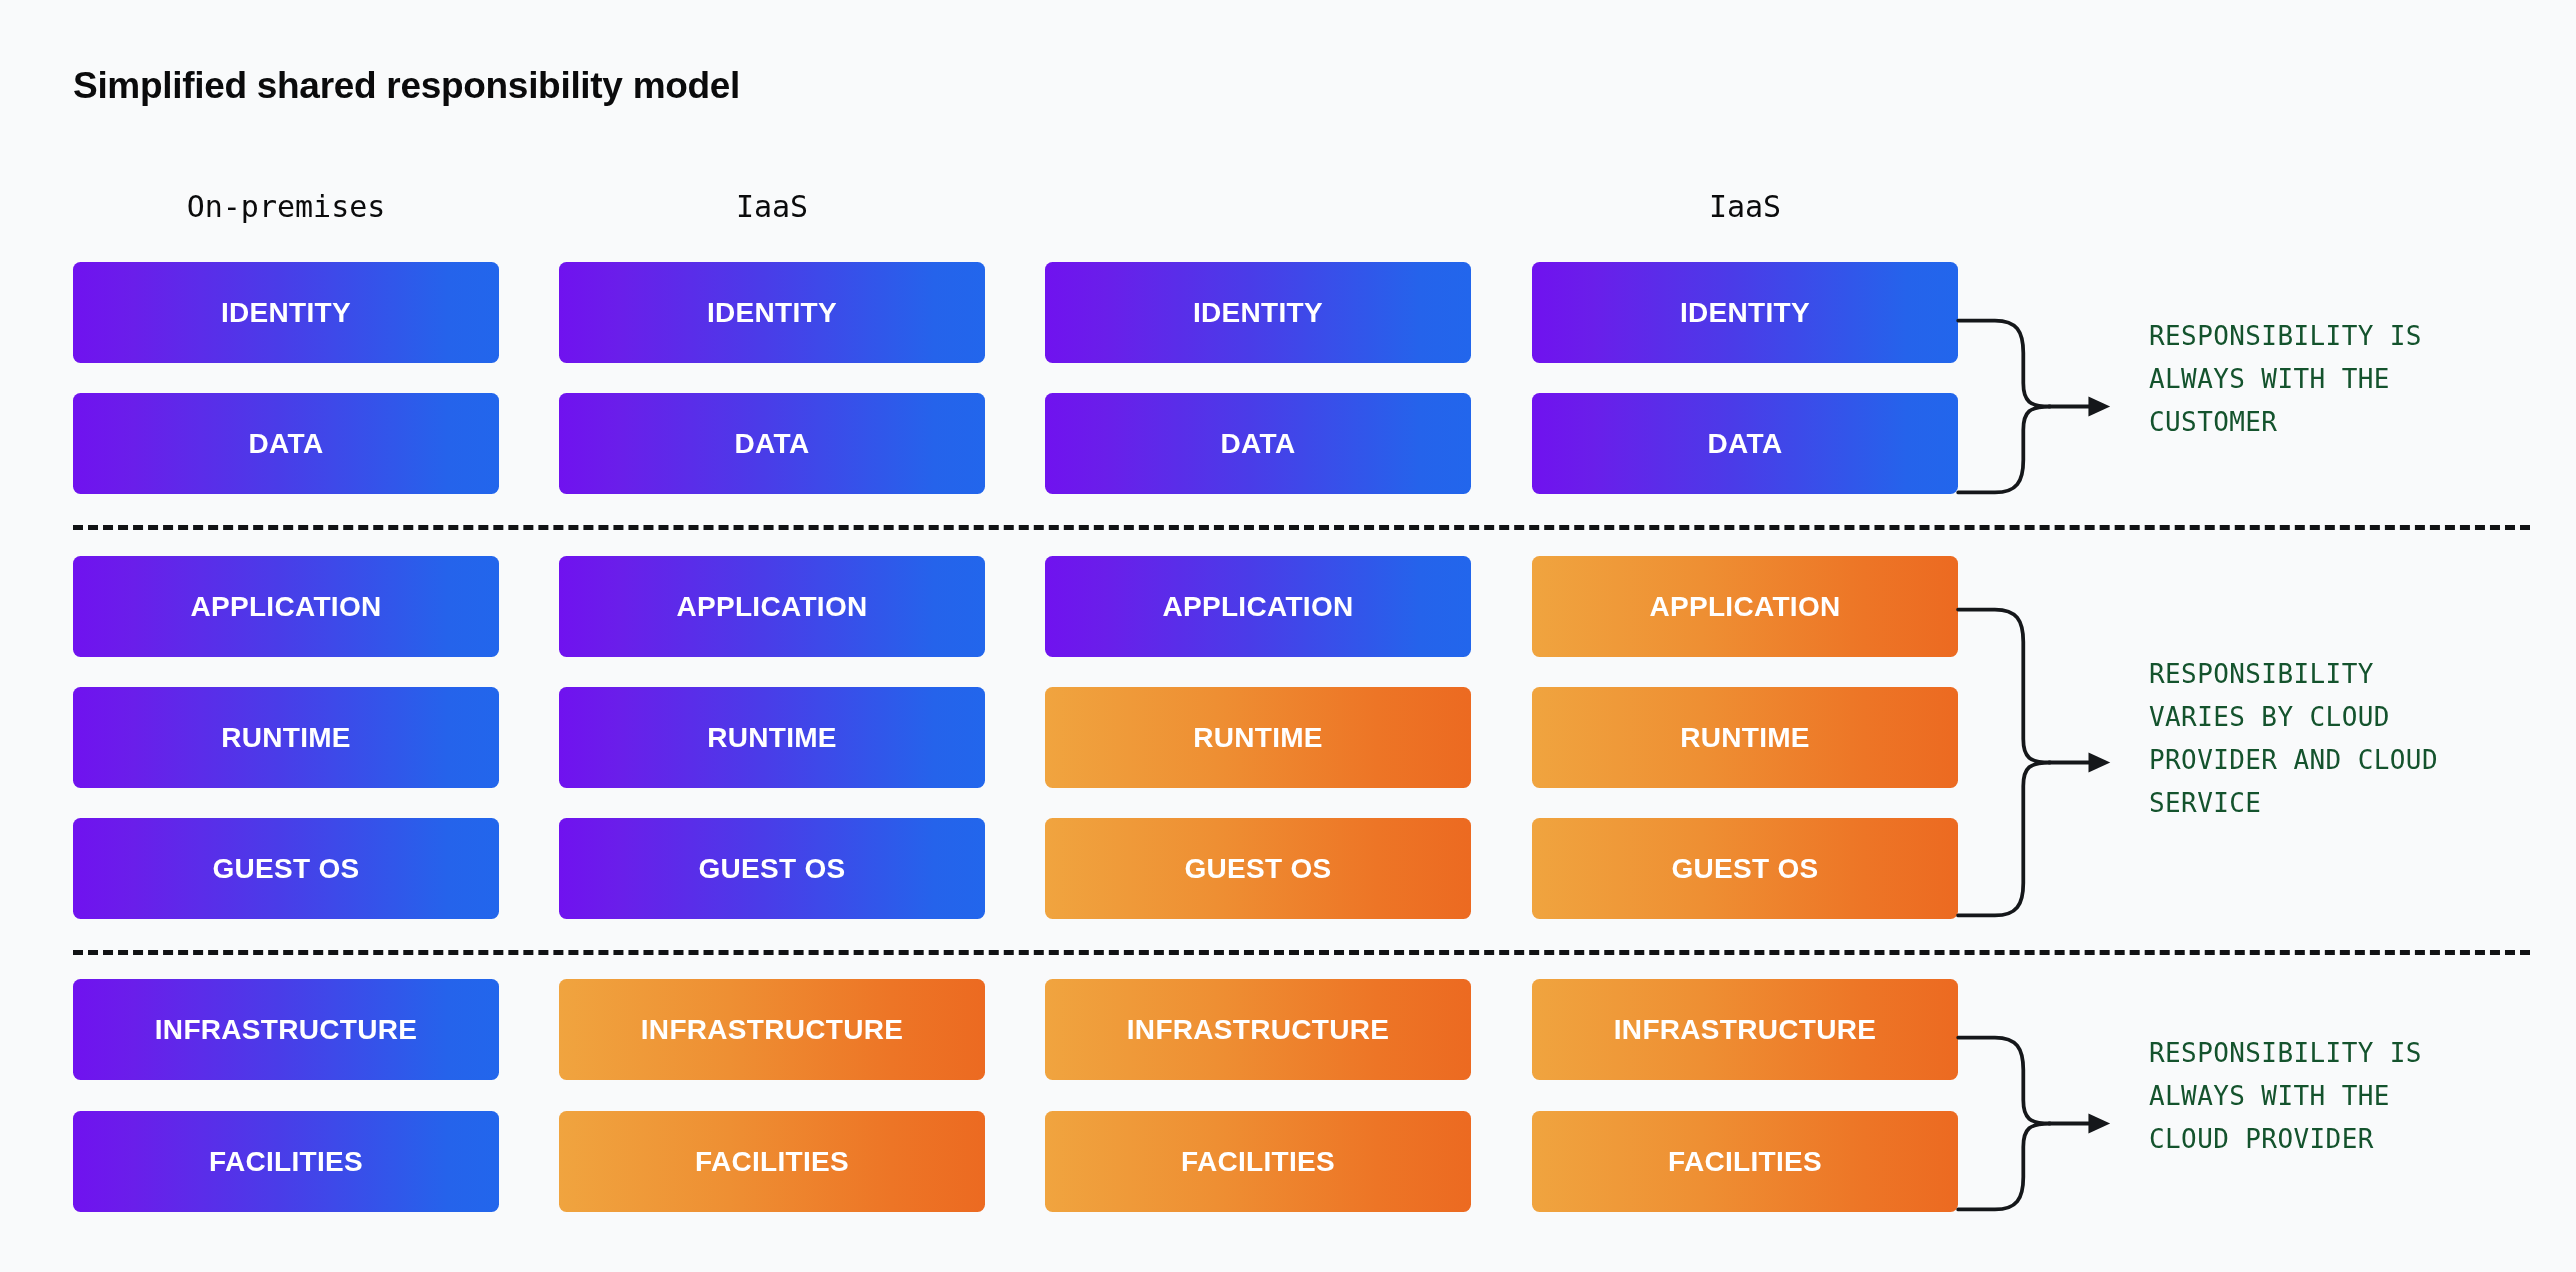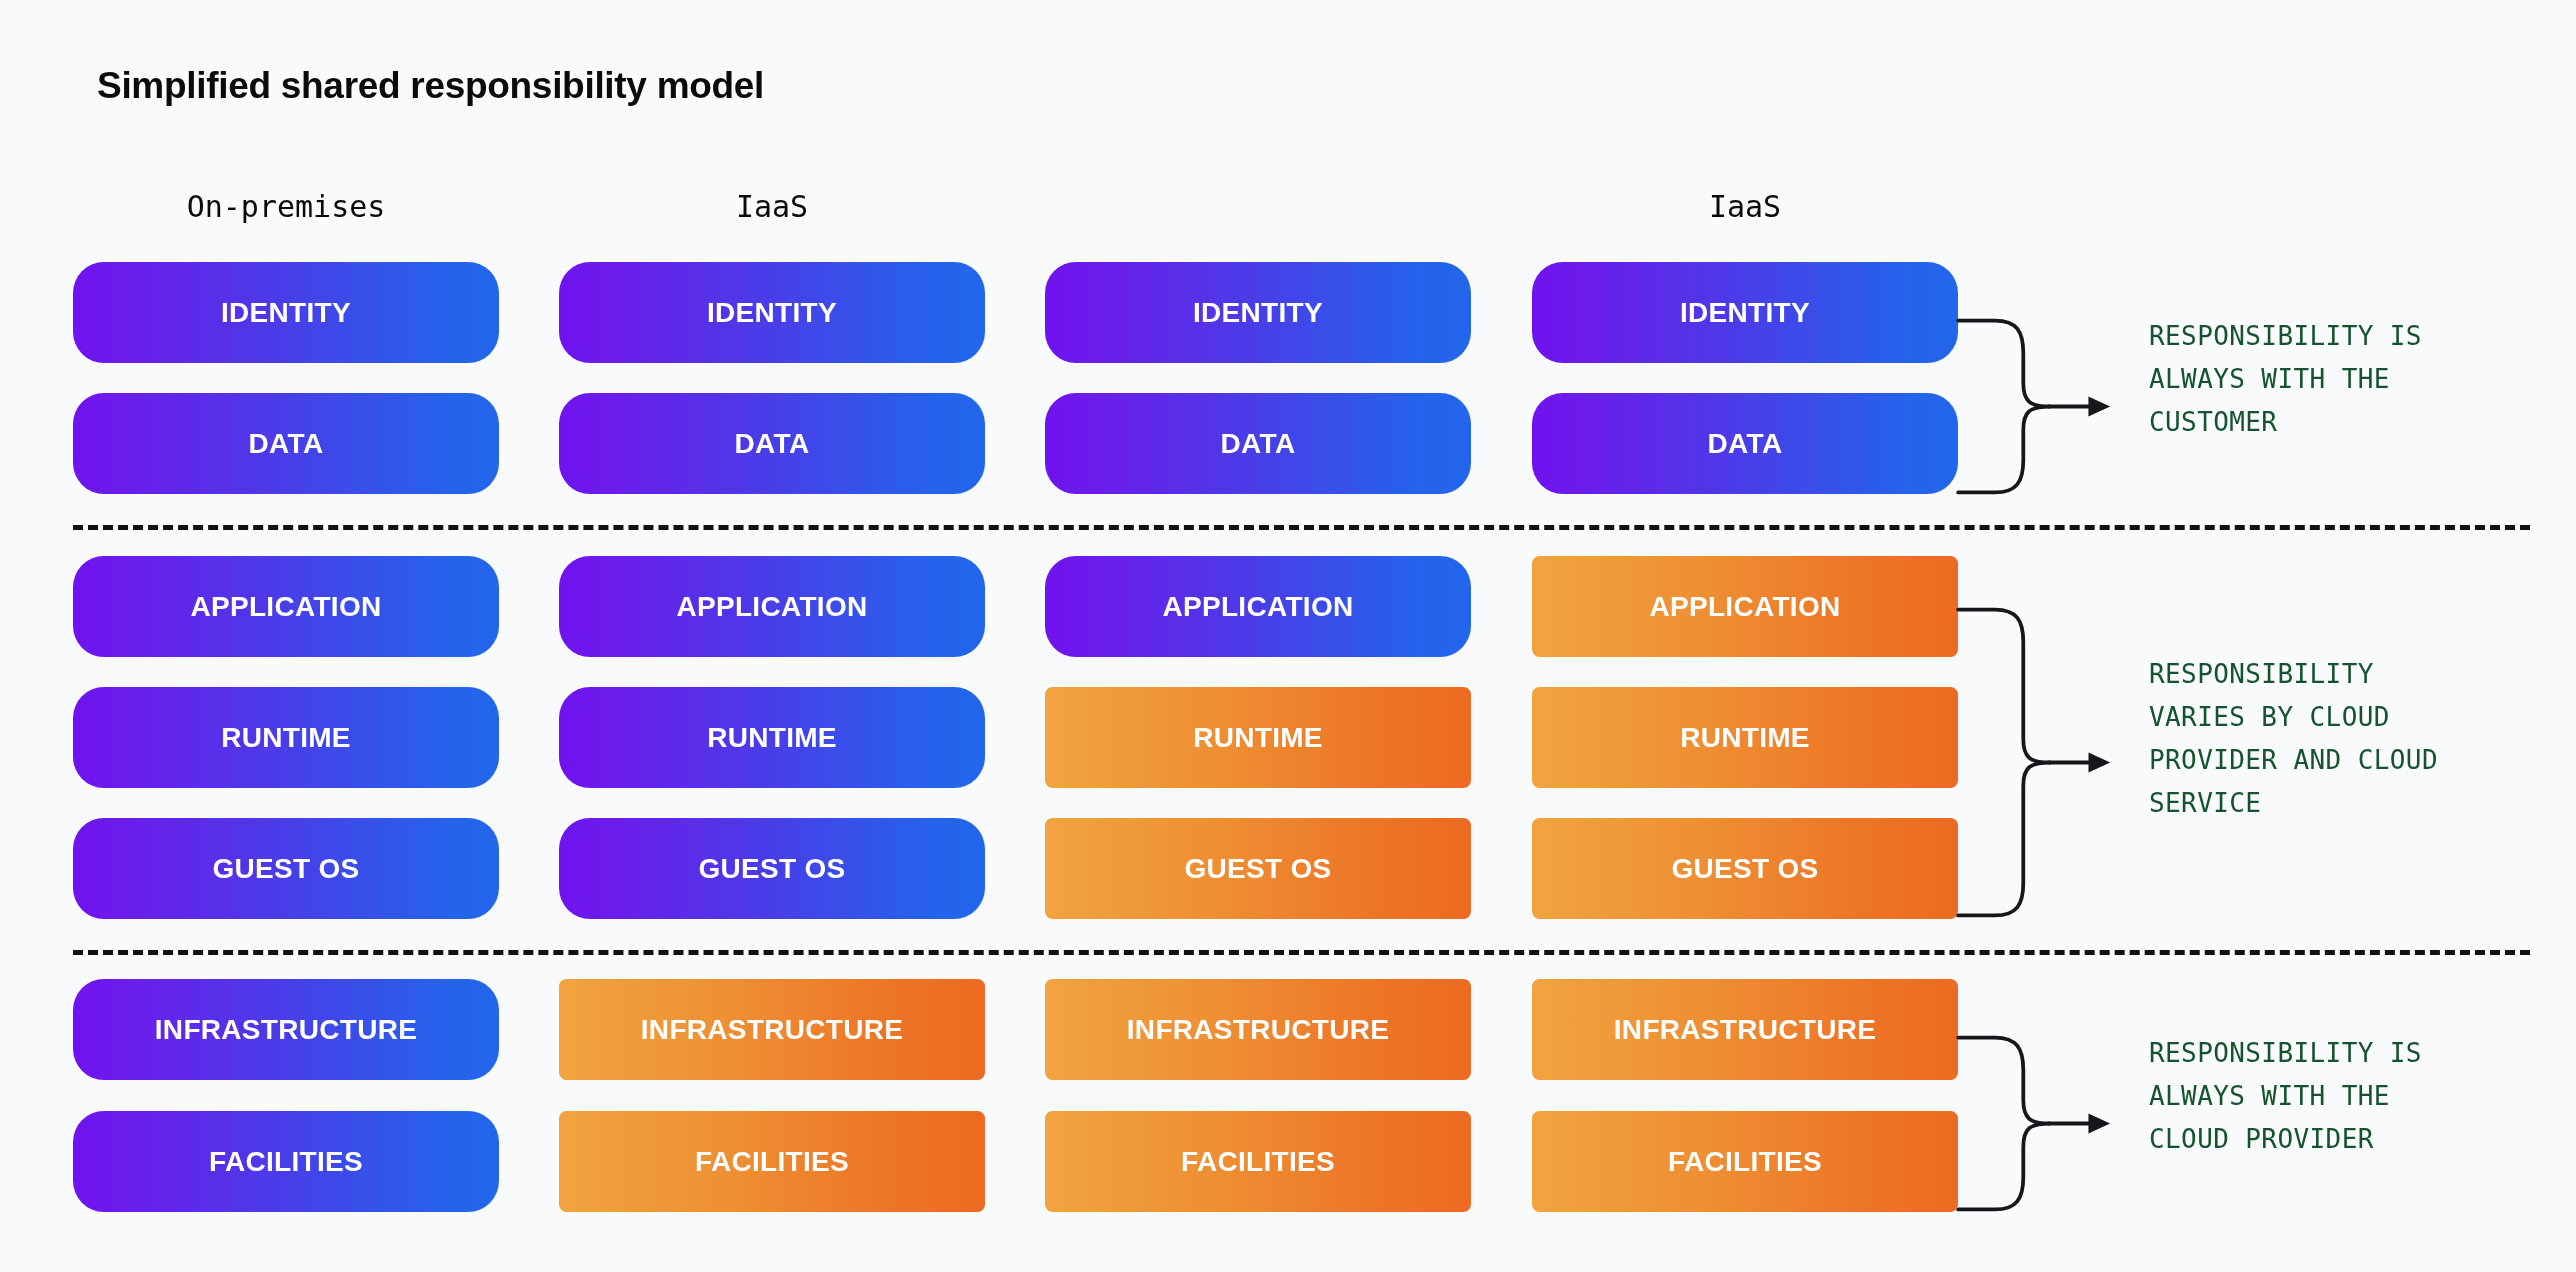--- a/index.html
+++ b/index.html
@@ -27,21 +27,20 @@
   .page-title {
     position: absolute;
     left: 73px;
     top: 65px;
     font-family: "Liberation Sans", sans-serif;
     font-size: 37px;
     font-weight: bold;
     color: #0b0b0c;
     letter-spacing: -0.3px;
     white-space: nowrap;
-    margin-left: 24px;
   }
 
   
   .col-header {
     position: absolute;
     top: 189px;
     width: 426px;
     text-align: center;
     font-family: "DejaVu Sans Mono", "Liberation Mono", monospace;
     font-size: 30px;
@@ -65,21 +64,20 @@
     font-family: "Liberation Sans", sans-serif;
     font-size: 28px;
     font-weight: bold;
     color: #ffffff;
     letter-spacing: 0.3px;
     white-space: nowrap;
     text-align: center;
   }
   .cell.tone-customer {
     background: linear-gradient(90deg, #7012ef 0%, #6a1eea 14%, #4a3ce8 48%, #2563eb 88%, #2266ec 100%);
-    border-radius: 31px;
   }
   .cell.tone-provider {
     background: linear-gradient(90deg, #f0a43f 0%, #ee8f33 40%, #ed7526 78%, #ec6a21 100%);
   }
 
   
   .separator {
     position: absolute;
     left: 73px;
     height: 0;

